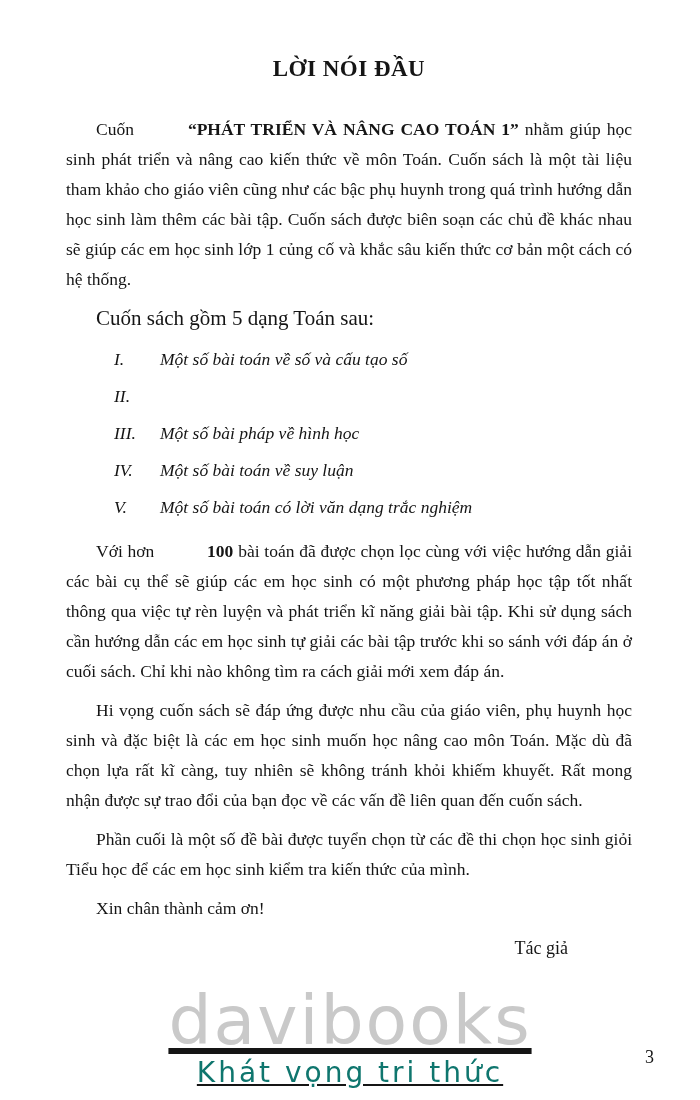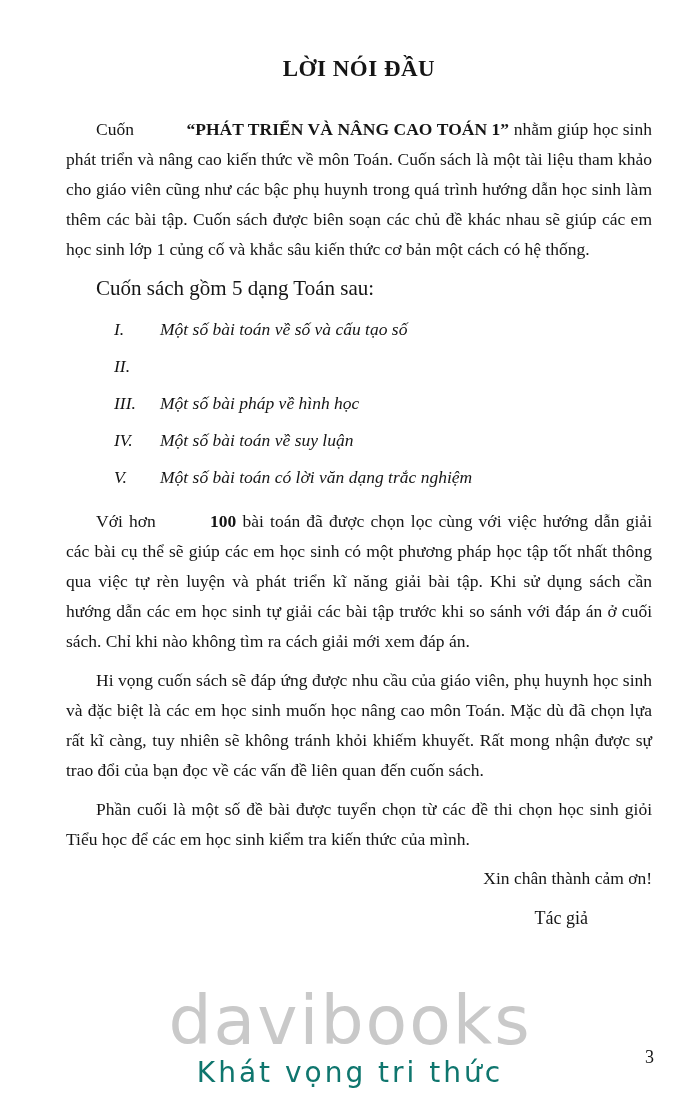--- a/index.html
+++ b/index.html
@@ -8,21 +8,21 @@
     width:700px; height:1100px;
     margin:0 auto;
     background:#ffffff;
     font-family:"Liberation Serif", serif;
     color:#151515;
     overflow:hidden;
     box-sizing:border-box;
   }
   .content {
     position:relative;
-    padding:44px 48px 0 66px;
+    padding:44px 68px 0 66px;
     z-index:2;
   }
   .doc-title {
     text-align:center;
     font-size:23px;
     font-weight:bold;
     letter-spacing:0.5px;
     margin:12px 0 32px 0;
   }
   .para {
@@ -50,37 +50,37 @@
   .toc-num {
     flex:0 0 46px;
     font-style:italic;
   }
   .toc-text { flex:1; }
   .thanks {
     font-size:17.5px;
     line-height:30px;
     text-indent:30px;
     margin:4px 0 10px 0;
-    text-align:right;
   }
   .signature {
     font-size:18px;
     font-weight:normal;
     text-align:right;
     padding-right:64px;
     line-height:30px;
   }
   .watermark {
     position:absolute;
     left:0; right:0;
     bottom:10px;
     text-align:center;
     z-index:1;
     pointer-events:none;
     user-select:none;
+    text-decoration:underline;
   }
   .wm-logo {
     font-family:"DejaVu Sans", sans-serif;
     font-size:68px;
     font-weight:normal;
     color:#c9c9c9;
     letter-spacing:2px;
     line-height:70px;
   }
   .wm-slogan {

